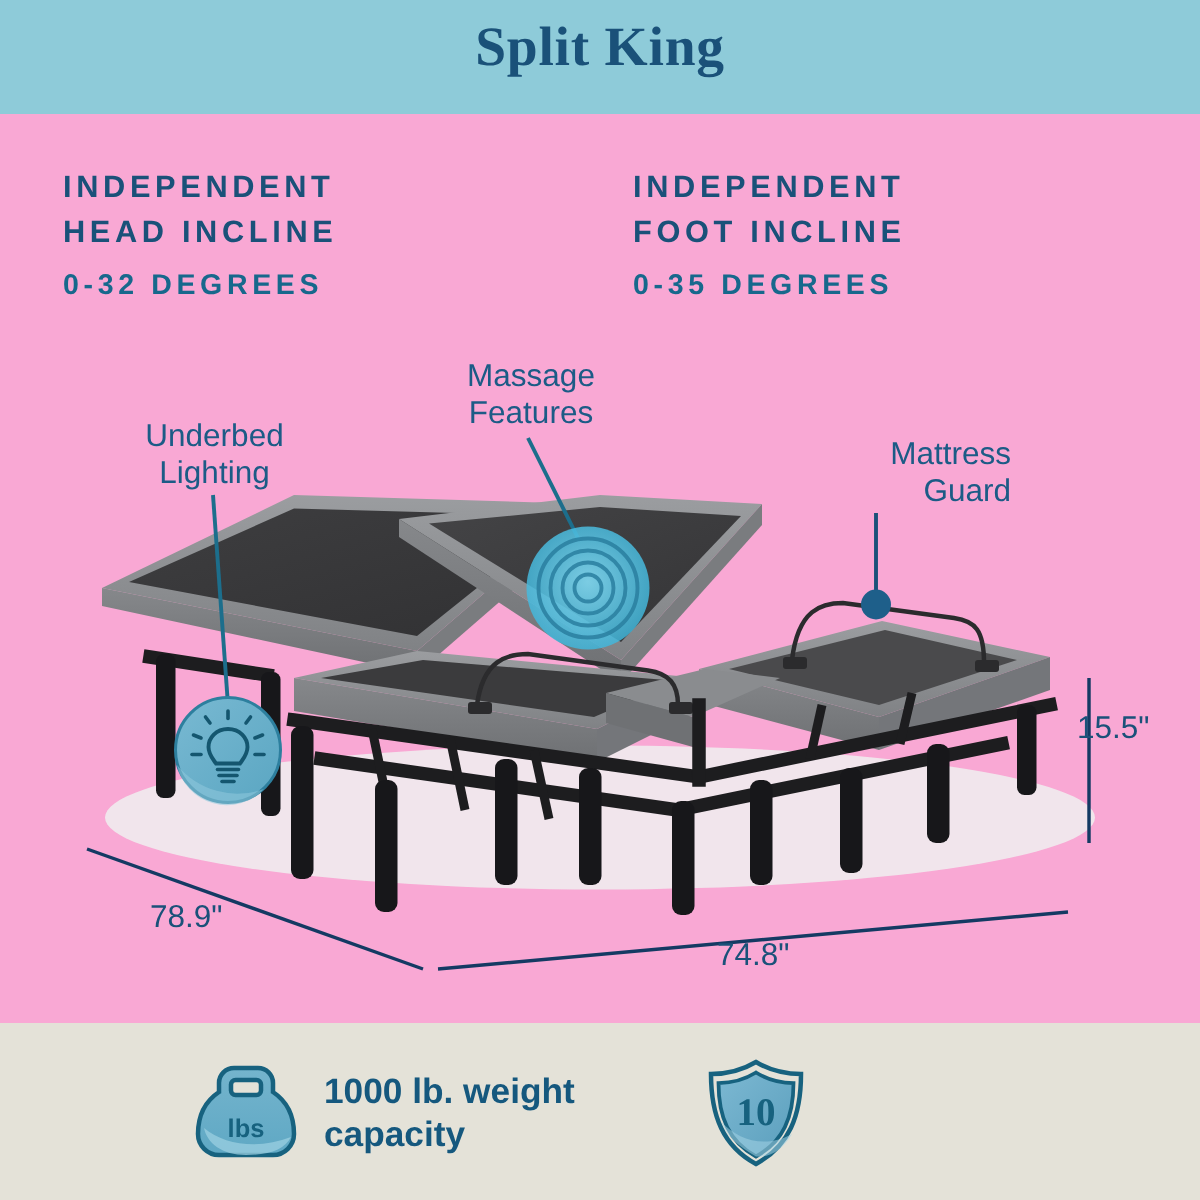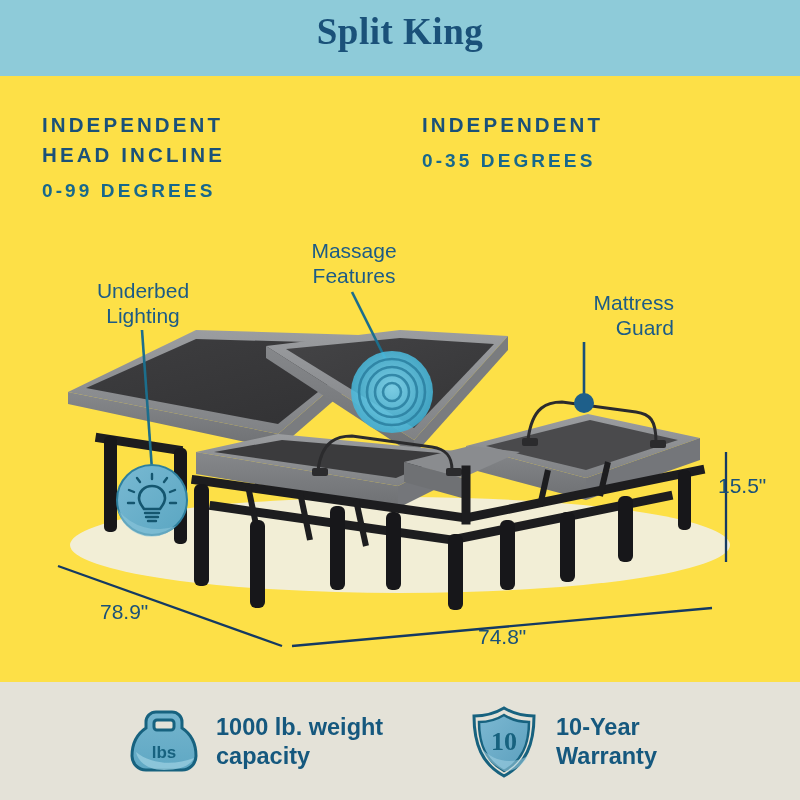--- a/index.html
+++ b/index.html
@@ -1,17 +1,17 @@
 <!DOCTYPE html>
 <html><head>
 <meta charset="utf-8">
 <style>
   html,body{margin:0;padding:0;}
   body{width:800px;height:800px;background:#fff;font-family:"Liberation Sans",sans-serif;overflow:hidden;}
-  #page{position:relative;width:800px;height:800px;background:#fde047;}
+  #page{position:relative;width:800px;height:800px;background:#f9a8d4;}
 
   
   .header-band{position:absolute;left:0;top:0;width:800px;height:76px;background:#8ecbd9;}
   .header-title{position:absolute;left:0;top:10px;width:800px;text-align:center;
     font-family:"Liberation Serif",serif;font-weight:bold;font-size:37px;color:#1a5179;letter-spacing:.5px;}
 
   
   .spec-col{position:absolute;top:110px;width:300px;text-align:left;color:#1a5179;}
   .spec-left{left:42px;}
   .spec-right{left:422px;}
@@ -45,24 +45,25 @@
 <body>
 
 <div id="page">
 
   <div class="header-band"></div>
   <div class="header-title">Split King</div>
 
   <div class="spec-col spec-left">
     <div class="spec-l1">INDEPENDENT</div>
     <div class="spec-l2">HEAD INCLINE</div>
-    <div class="spec-deg">0-99 DEGREES</div>
+    <div class="spec-deg">0-32 DEGREES</div>
   </div>
   <div class="spec-col spec-right">
     <div class="spec-l1">INDEPENDENT</div>
+    <div class="spec-l2">FOOT INCLINE</div>
     <div class="spec-deg">0-35 DEGREES</div>
   </div>
 
   <div class="callout co-massage">Massage
 Features</div>
   <div class="callout co-underbed">Underbed
 Lighting</div>
   <div class="callout co-guard">Mattress
 Guard</div>
 
@@ -242,17 +243,15 @@
         <linearGradient id="shG" x1="0" y1="0" x2="1" y2="1">
           <stop offset="0" stop-color="#7cb8d2"></stop>
             <stop offset="1" stop-color="#5b9fbd"></stop>
         </linearGradient>
       </defs>
       <path d="M36,4 C26,10 14,12 6,12 C6,40 14,60 36,72 C58,60 66,40 66,12 C58,12 46,10 36,4 Z" fill="none" stroke="#17627f" stroke-width="3"></path>
       <path d="M36,11 C28,16 18,18 11,18 C11,41 18,57 36,67 C54,57 61,41 61,18 C54,18 44,16 36,11 Z" fill="url(#shG)" stroke="#17627f" stroke-width="2.5"></path>
       <path d="M13,44 C24,56 42,62 60,52 C54,62 46,68 36,67 C24,60 16,53 13,44 Z" fill="#a3d2e4" opacity="0.55"></path>
       <text x="36" y="46" text-anchor="middle" font-family="Liberation Serif, serif" font-size="26" font-weight="bold" fill="#17627f">10</text>
     </svg>
-    <div class="badge-txt">10-Year
-Warranty</div>
   </div>
 
 </div>
 
 </body></html>

